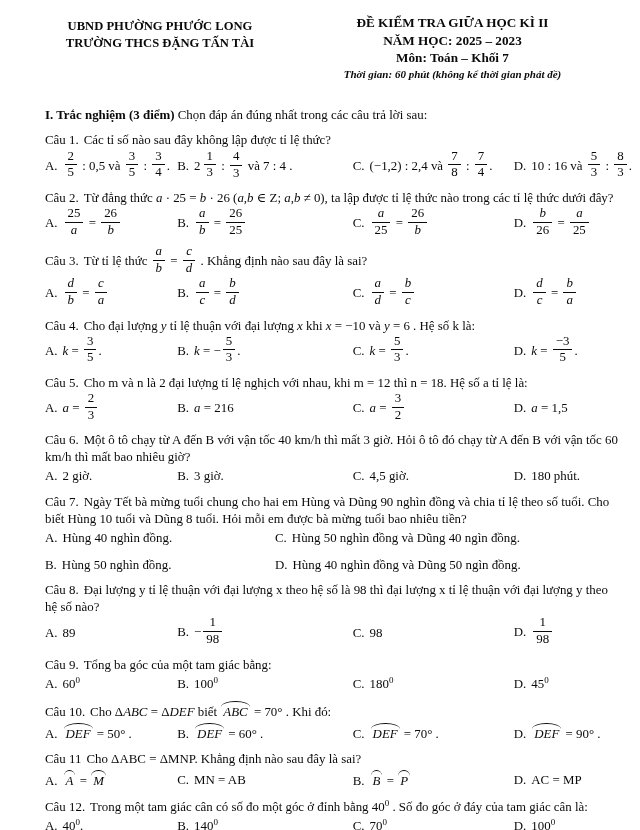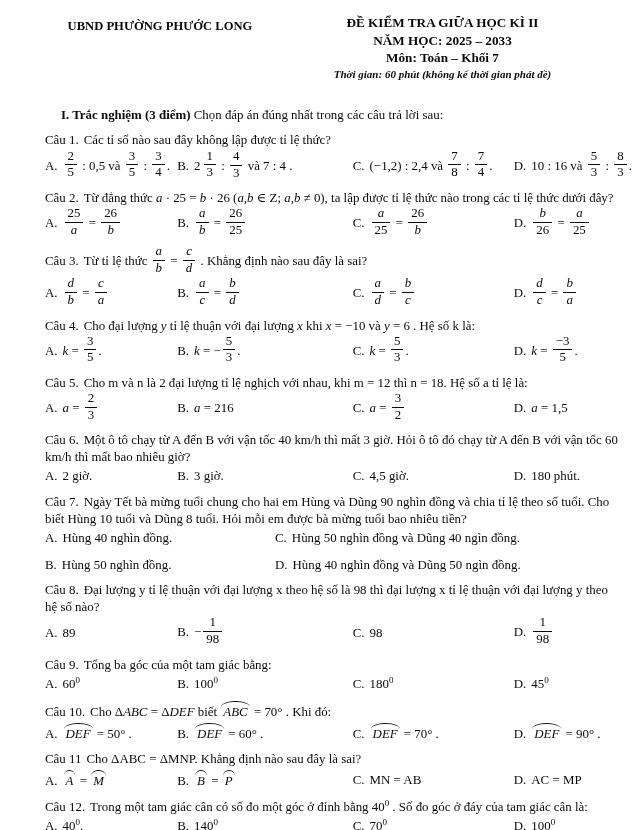--- a/index.html
+++ b/index.html
@@ -8,27 +8,27 @@
     overflow: hidden;
     background: #ffffff;
     color: #0a0a0a;
     font-family: "Liberation Serif", "DejaVu Serif", serif;
     font-size: 12.9px;
     line-height: 1.33;
   }
   .page { padding: 14px 20px 0 45px; box-sizing: border-box; height: 100%; }
 
   
-  .header { display: flex; align-items: flex-start; }
+  .header { display: flex; justify-content: space-between; align-items: flex-start; }
   .h-left { width: 230px; text-align: center; font-weight: bold; font-size: 12.6px; padding-top: 4px; }
   .h-right { width: 335px; text-align: center; font-weight: bold; font-size: 13.2px; }
   .h-right .time { font-style: italic; font-size: 11px; }
 
   
-  .section { margin: 26px 0 0 16px; }
+  .section { margin: 26px 0 0 0; }
   .section .sec-label { font-weight: bold; }
 
   
   .question { margin-top: 8px; }
   .q-text { margin: 0; }
   .q-label { font-weight: normal; margin-right: 5px; }
 
   .opts { display: flex; align-items: center; margin-top: 2px; }
   .opts:not(.two-col) .opt:nth-child(1) { flex: 0 0 23%; }
   .opts:not(.two-col) .opt:nth-child(2) { flex: 0 0 26%; }
@@ -58,24 +58,25 @@
   }
   i { font-style: italic; }
 </style>
 </head>
 <body>
 
 <div class="page">
   <div class="header">
     <div class="h-left">
       <div>UBND PHƯỜNG PHƯỚC LONG</div>
+      <div>TRƯỜNG THCS ĐẶNG TẤN TÀI</div>
     </div>
     <div class="h-right">
       <div>ĐỀ KIỂM TRA GIỮA HỌC KÌ II</div>
-      <div>NĂM HỌC: 2025 – 2033</div>
+      <div>NĂM HỌC: 2025 – 2023</div>
       <div>Môn: Toán – Khối 7</div>
       <div class="time">Thời gian: 60 phút (không kể thời gian phát đề)</div>
     </div>
   </div>
 
   <p class="section"><span class="sec-label">I. Trắc nghiệm (3 điểm)</span><span> Chọn đáp án đúng nhất trong các câu trả lời sau:</span></p>
 
   <div id="questions">
       <div class="question">
         <p class="q-text"><span class="q-label">Câu 1.</span><span class="q-body"><span>Các tỉ số nào sau đây không lập được tỉ lệ thức?</span></span></p>
@@ -272,22 +273,22 @@
           <span class="opt"><span class="okey">A.</span><span class="otokens"><span class="arc"><i>D</i><i>E</i><i>F</i></span><span> = 50° .</span></span></span>
           <span class="opt"><span class="okey">B.</span><span class="otokens"><span class="arc"><i>D</i><i>E</i><i>F</i></span><span> = 60° .</span></span></span>
           <span class="opt"><span class="okey">C.</span><span class="otokens"><span class="arc"><i>D</i><i>E</i><i>F</i></span><span> = 70° .</span></span></span>
           <span class="opt"><span class="okey">D.</span><span class="otokens"><span class="arc"><i>D</i><i>E</i><i>F</i></span><span> = 90° .</span></span></span>
         </div>
       </div>
       <div class="question">
         <p class="q-text"><span class="q-label">Câu 11</span><span class="q-body"><span>Cho ΔABC = ΔMNP. Khẳng định nào sau đây là sai?</span></span></p>
         <div class="opts">
           <span class="opt"><span class="okey">A.</span><span class="otokens"><span class="arc"><i>A</i></span><span> = </span><span class="arc"><i>M</i></span></span></span>
+          <span class="opt"><span class="okey">C.</span><span class="otokens"><span>MN = AB</span></span></span>
           <span class="opt"><span class="okey">B.</span><span class="otokens"><span class="arc"><i>B</i></span><span> = </span><span class="arc"><i>P</i></span></span></span>
-          <span class="opt"><span class="okey">C.</span><span class="otokens"><span>MN = AB</span></span></span>
           <span class="opt"><span class="okey">D.</span><span class="otokens"><span>AC = MP</span></span></span>
         </div>
       </div>
       <div class="question">
         <p class="q-text"><span class="q-label">Câu 12.</span><span class="q-body"><span>Trong một tam giác cân có số đo một góc ở đỉnh bằng 40</span><sup class="mexp">0</sup><span> . Số đo góc ở đáy của tam giác cân là:</span></span></p>
         <div class="opts">
           <span class="opt"><span class="okey">A.</span><span class="otokens"><span>40</span><sup class="mexp">0</sup><span>.</span></span></span>
           <span class="opt"><span class="okey">B.</span><span class="otokens"><span>140</span><sup class="mexp">0</sup></span></span>
           <span class="opt"><span class="okey">C.</span><span class="otokens"><span>70</span><sup class="mexp">0</sup></span></span>
           <span class="opt"><span class="okey">D.</span><span class="otokens"><span>100</span><sup class="mexp">0</sup></span></span>

